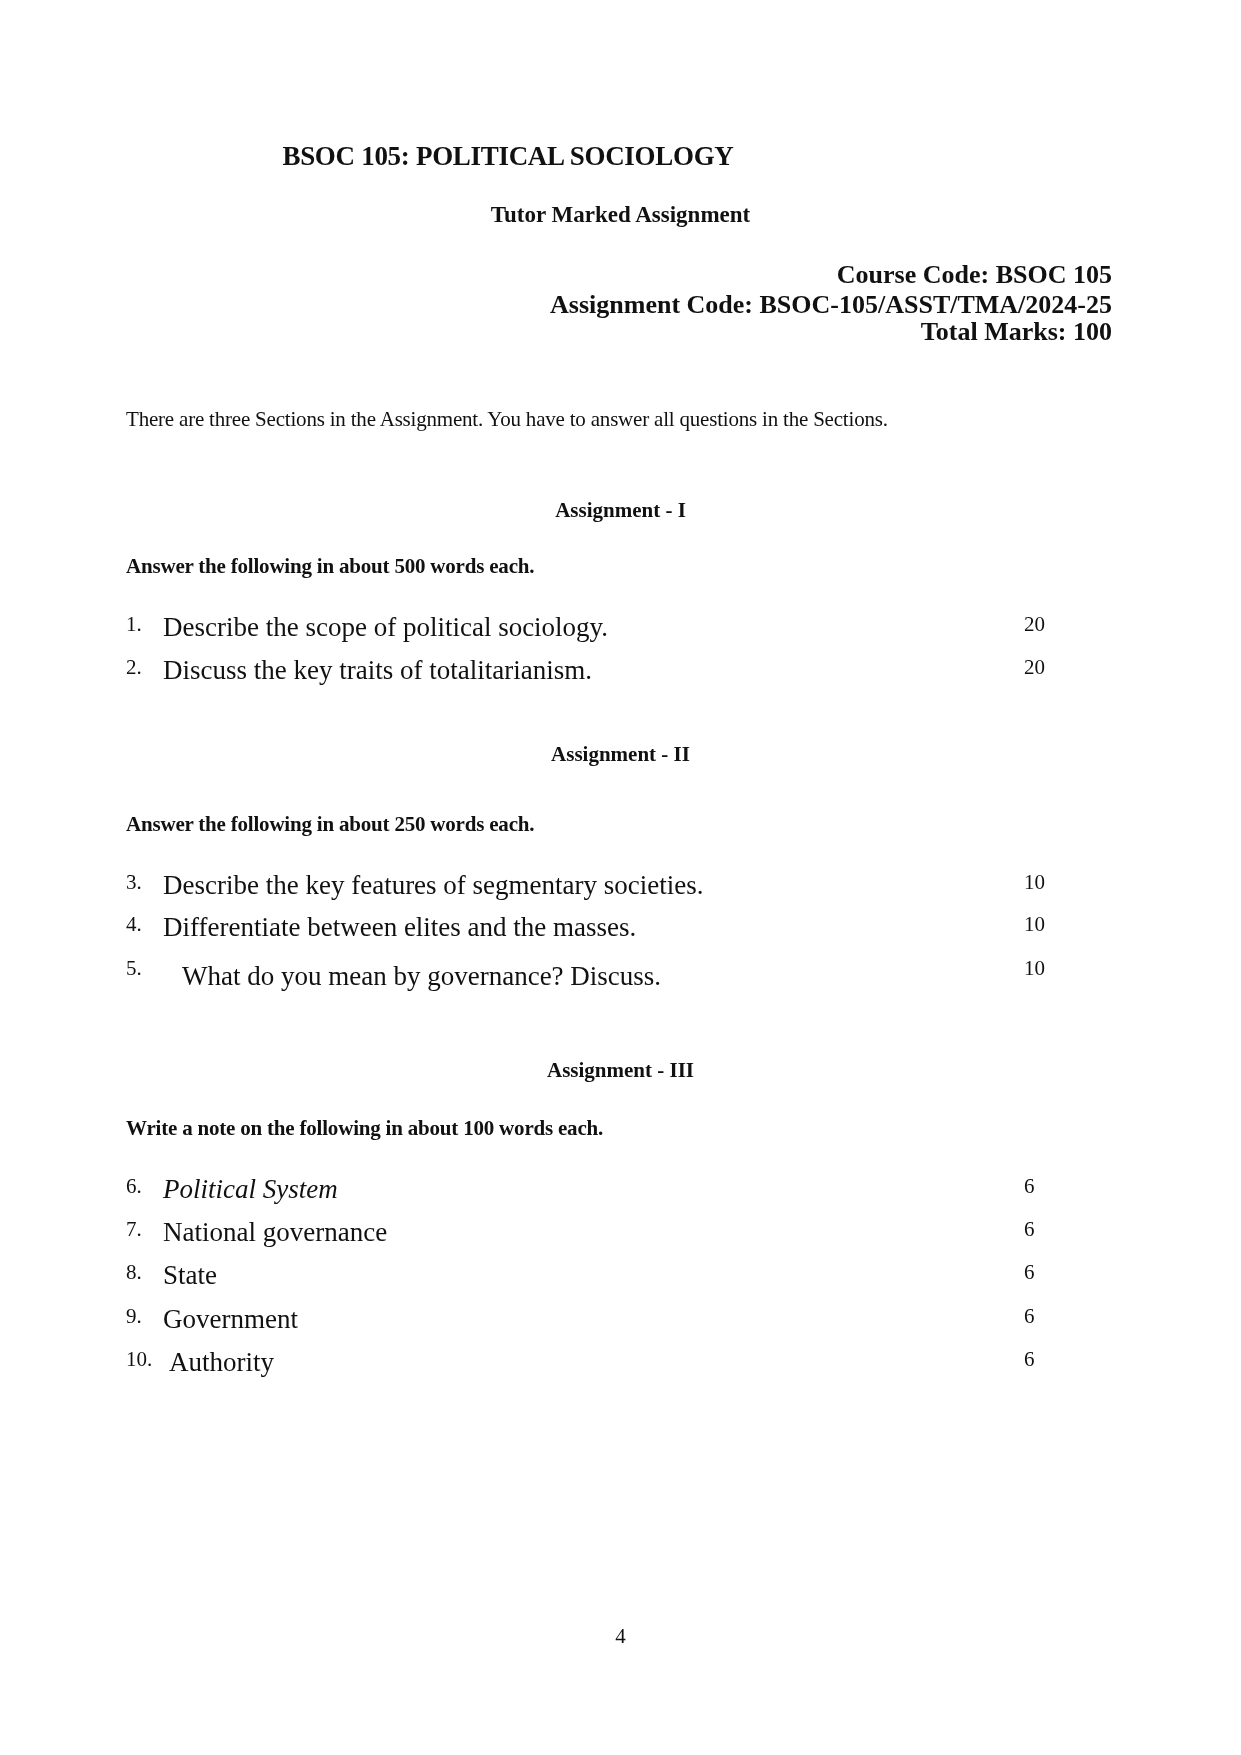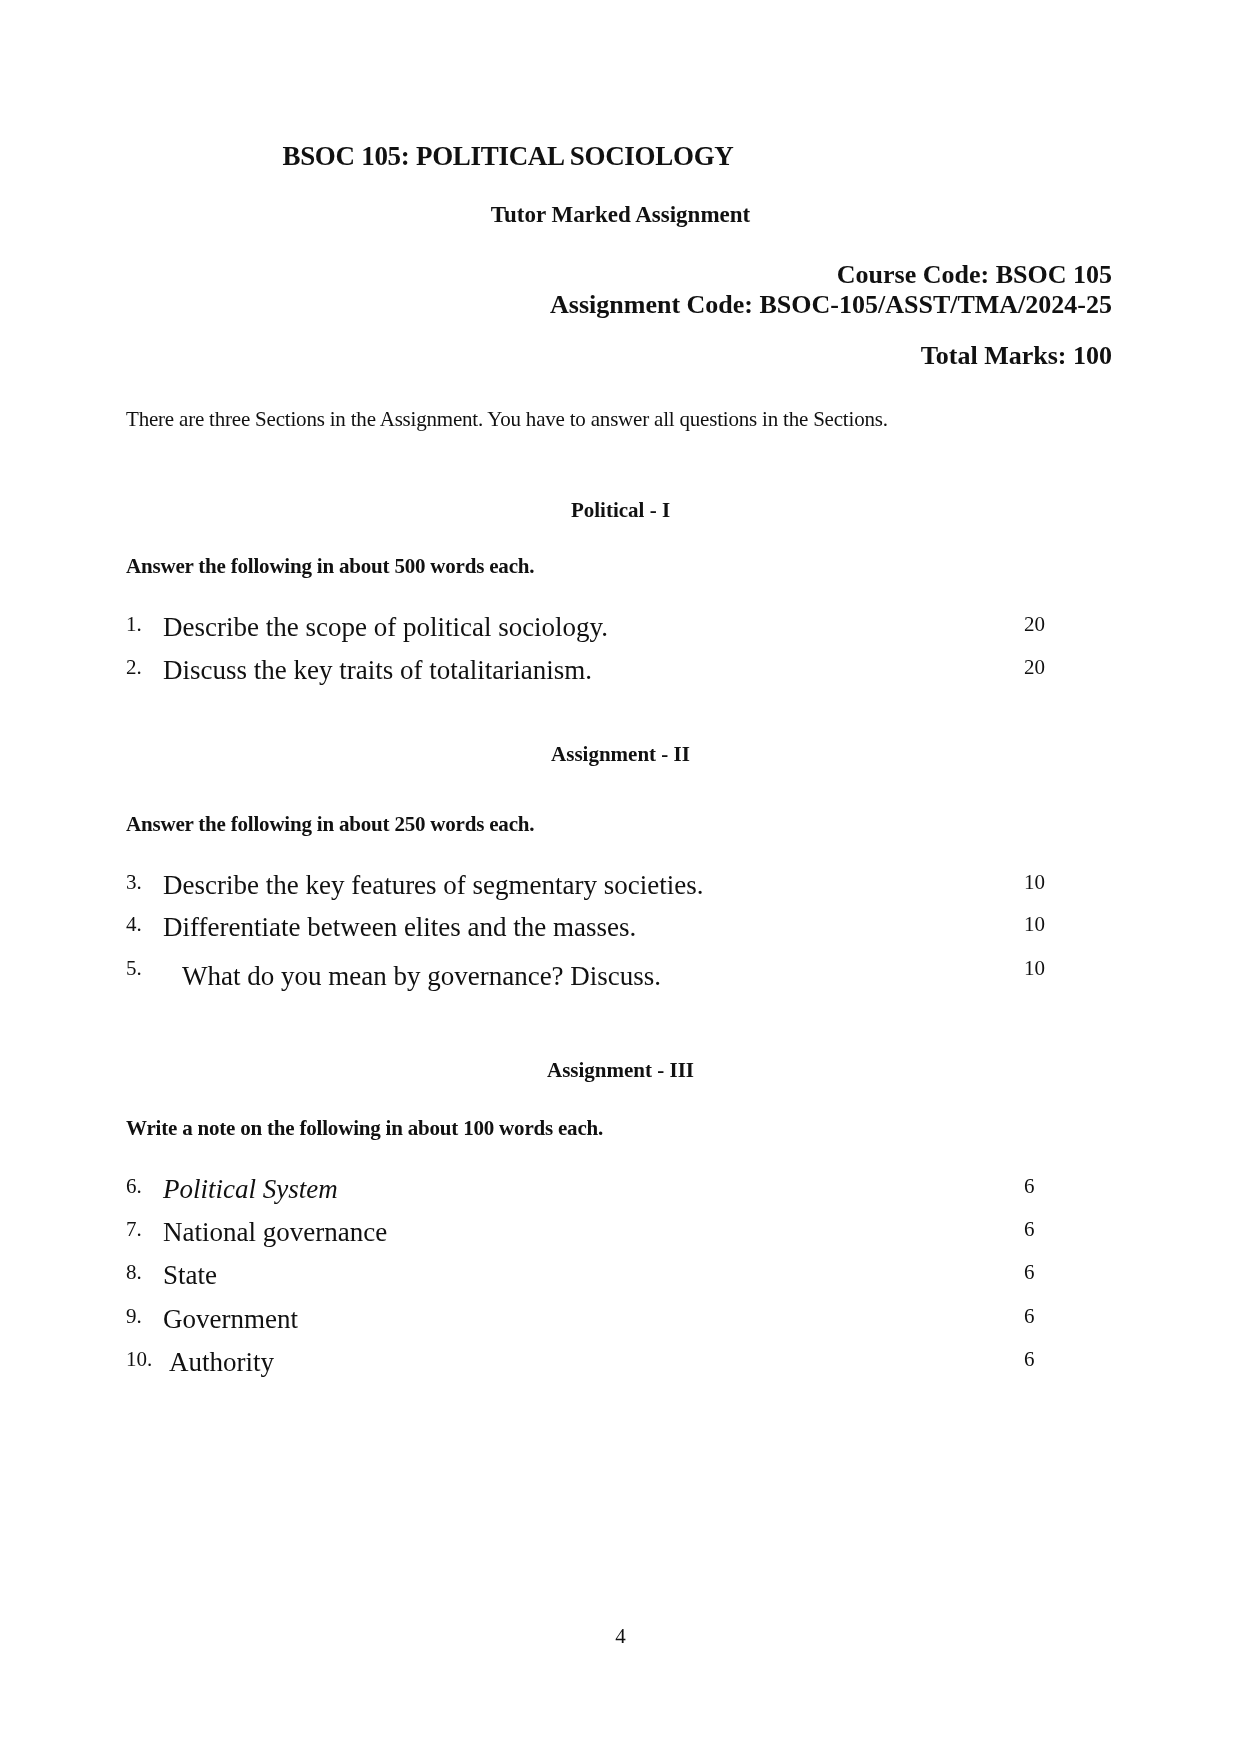--- a/index.html
+++ b/index.html
@@ -20,26 +20,26 @@
 </head>
 <body>
 
 <div>
 
   <div class="abs title">BSOC 105: POLITICAL SOCIOLOGY</div>
   <div class="abs subtitle">Tutor Marked Assignment</div>
 
   <div class="abs meta" style="top:262px;">Course Code: BSOC 105</div>
   <div class="abs meta" style="top:292px;">Assignment Code: BSOC-105/ASST/TMA/2024-25</div>
-  <div class="abs meta" style="top:319px;margin-top:24px;">Total Marks: 100</div>
+  <div class="abs meta" style="top:319px;">Total Marks: 100</div>
 
   <div class="abs intro">There are three Sections in the Assignment. You have to answer all questions in the Sections.</div>
 
   <div>
-    <div class="abs sec-head" style="top:500px;">Political - I</div>
+    <div class="abs sec-head" style="top:500px;">Assignment - I</div>
     <div class="abs instr" style="top:556px;">Answer the following in about 500 words each.</div>
 
     <div>
       <span class="abs q-num" style="top:614px;">1.</span>
       <span class="abs q-text" style="top:614px;">Describe the scope of political sociology.</span>
       <span class="abs q-marks" style="top:614px;">20</span>
     </div>
     <div>
       <span class="abs q-num" style="top:657px;">2.</span>
       <span class="abs q-text" style="top:657px;">Discuss the key traits of totalitarianism.</span>

